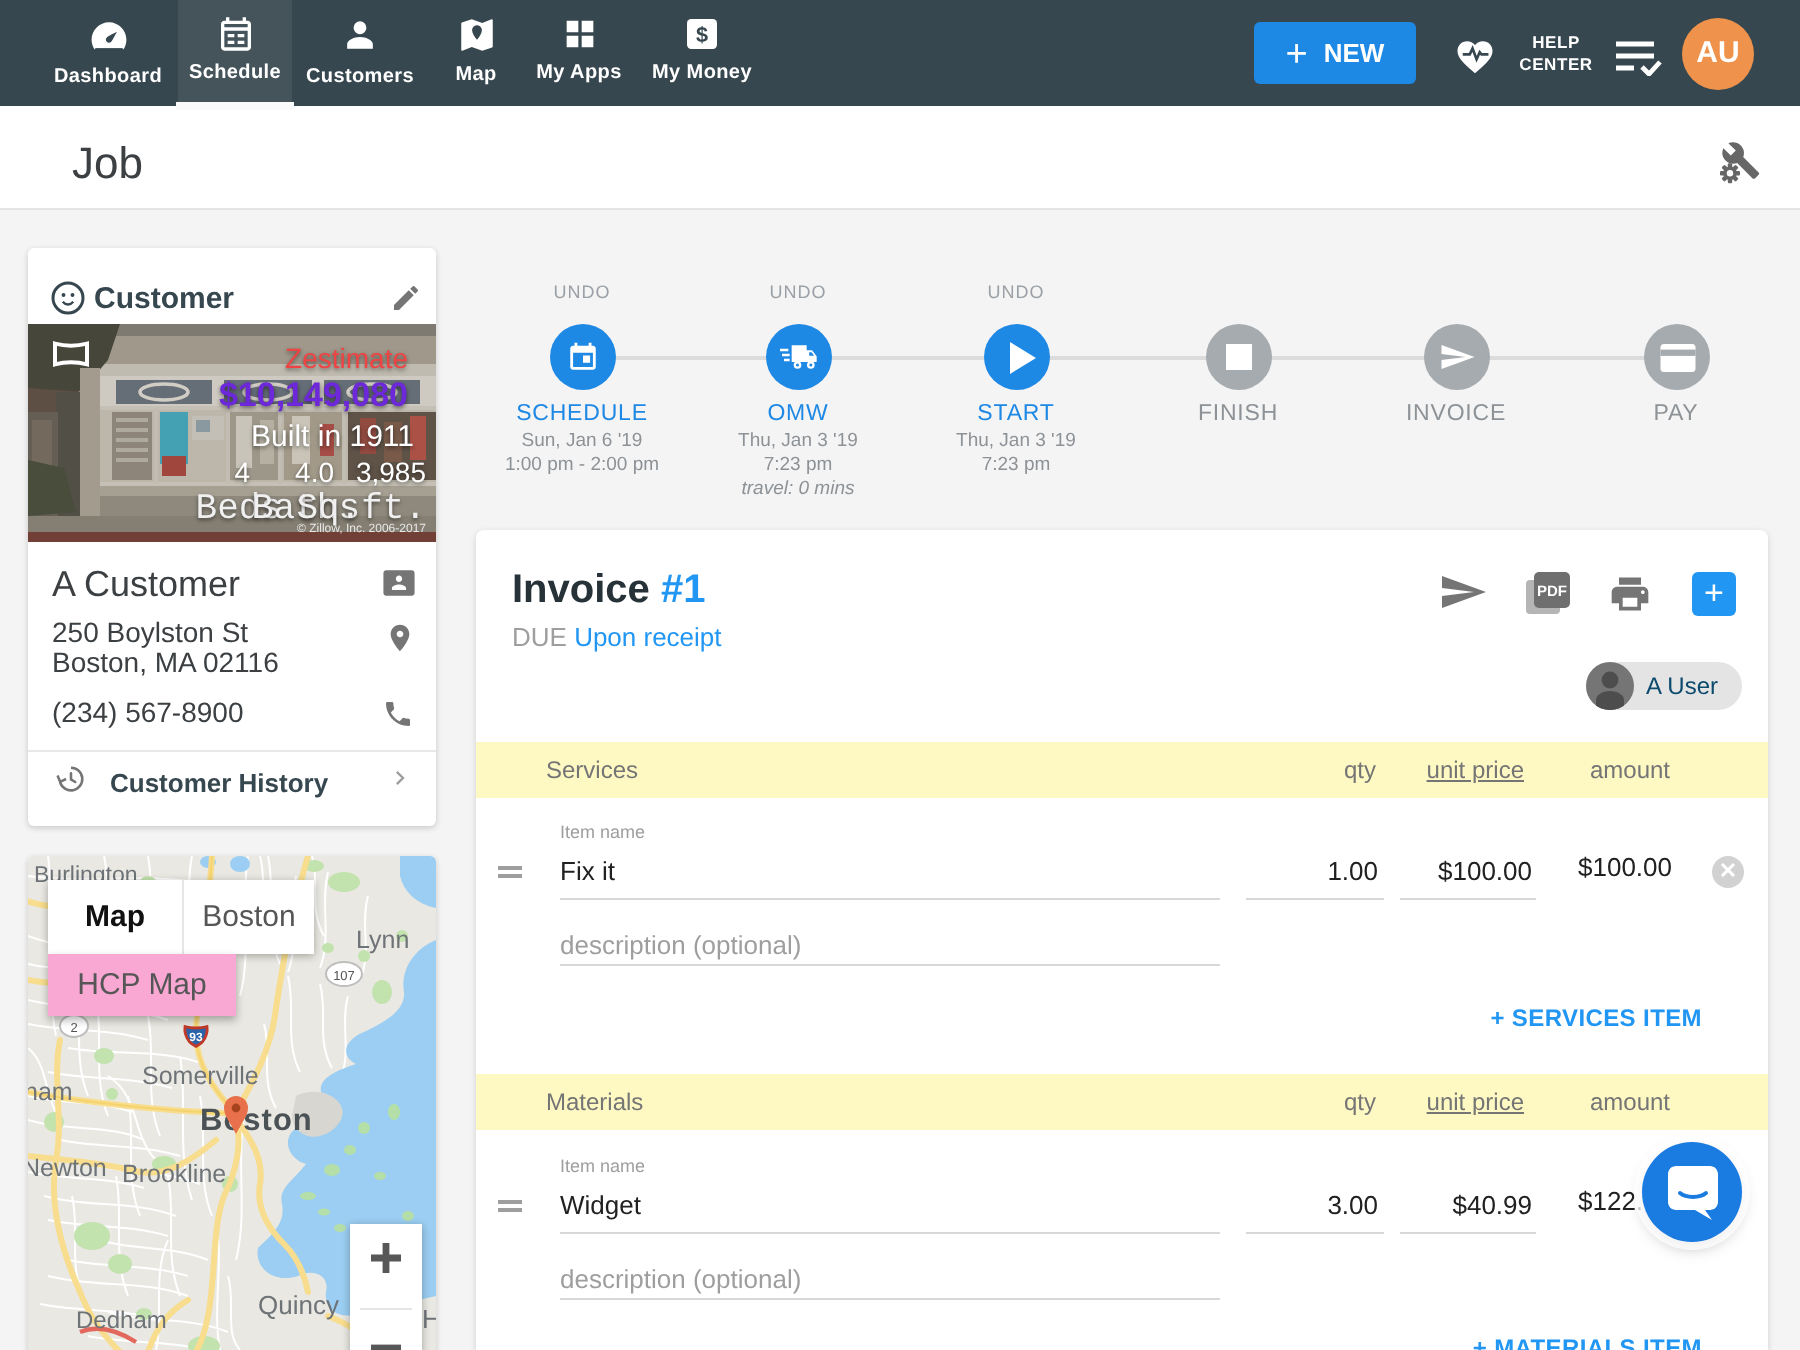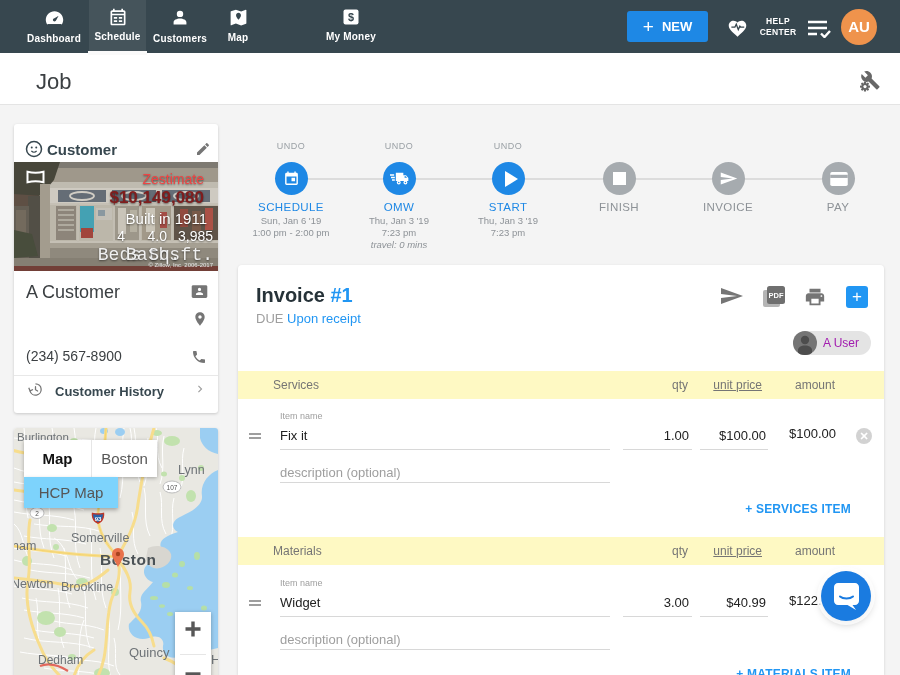--- a/index.html
+++ b/index.html
@@ -50,21 +50,21 @@
 .sdate .it { font-style:italic;text-align:right; }
 
 
 #panel { position:absolute; left:238px; top:265px; width:646px; height:410px; background:#fff; border-radius:4px 4px 0 0; box-shadow:0 1px 3px rgba(0,0,0,0.15); }
 #panel h1 { position:absolute; left:18px; top:19px; font-size:20px; color:#263238; font-weight:bold; }
 #panel h1 .num { color:#2196f3; }
 #due { position:absolute; left:18px; top:46px; font-size:13px; color:#9e9e9e; }
 #due a { color:#2196f3; text-decoration:none; }
 .hico { position:absolute; top:21px; }
 #plusbox { position:absolute; left:608px; top:21px; width:22px; height:22px; background:#2196f3; border-radius:3px; color:#fff; text-align:center; line-height:21px; font-size:17px; }
-#userchip { position:absolute; left:555px; top:66px; height:24px; background:#e4e4e4; border-radius:12px; padding:0 12px 0 30px; font-size:12px; color:#a21caf; line-height:24px; }
+#userchip { position:absolute; left:555px; top:66px; height:24px; background:#e4e4e4; border-radius:12px; padding:0 12px 0 30px; font-size:12px; color:#0c4a6e; line-height:24px; }
 #userchip .av { position:absolute; left:0; top:0; width:24px; height:24px; border-radius:50%; background:#757575; overflow:hidden; }
 
 .thead { position:absolute; left:0; right:0; height:28px; background:#fef9c3; font-size:12px; color:#757575; }
 .thead .c1 { position:absolute; left:35px; top:7px; }
 .thead .cq { position:absolute; right:196px; top:7px; }
 .thead .cu { position:absolute; right:122px; top:7px;text-decoration:underline; }
 .thead .ca { position:absolute; right:49px; top:7px; }
 
 .ilabel { position:absolute; font-size:9px; color:#9e9e9e; }
 .ival { position:absolute; font-size:13px; color:#212121; }
@@ -99,20 +99,26 @@
     <svg width="22" height="22" viewBox="0 0 24 24" fill="#fff">
         <path d="M12 4a3.5 3.5 0 0 1 3.5 3.5A3.5 3.5 0 0 1 12 11a3.5 3.5 0 0 1-3.5-3.5A3.5 3.5 0 0 1 12 4zm0 8.5c3.5 0 7 1.8 7 4V19H5v-2.5c0-2.2 3.5-4 7-4z"></path>
       </svg>
     <div class="lbl">Customers</div>
   </div>
   <div class="tab" style="left:219px; width:38px;">
     <svg width="21" height="21" viewBox="0 0 24 24" fill="#fff">
         <path d="M20.5 3l-.16.03L15 5.1 9 3 3.36 4.9c-.21.07-.36.25-.36.48V20.5c0 .28.22.5.5.5l.16-.03L9 18.9l6 2.1 5.64-1.9c.21-.07.36-.25.36-.48V3.5c0-.28-.22-.5-.5-.5zM12 14.7c-1.4-1.7-2.8-3.7-2.8-5.4 0-1.5 1.3-2.8 2.8-2.8s2.8 1.3 2.8 2.8c0 1.7-1.4 3.7-2.8 5.4z"></path>
       </svg>
     <div class="lbl">Map</div>
+  </div>
+  <div class="tab" style="left:262px; width:55px;">
+    <svg width="20" height="20" viewBox="0 0 24 24" fill="#fff">
+        <path d="M4 4h7v7H4zM13 4h7v7h-7zM4 13h7v7H4zM13 13h7v7h-7z"></path>
+      </svg>
+    <div class="lbl">My Apps</div>
   </div>
   <div class="tab" style="left:321px; width:60px;">
     <svg width="20" height="20" viewBox="0 0 24 24">
         <rect x="3" y="3" width="18" height="18" rx="2.5" fill="#fff"></rect>
         <text x="12" y="17" font-size="13" font-weight="bold" fill="#37474f" text-anchor="middle" font-family="Liberation Sans,sans-serif">$</text>
       </svg>
     <div class="lbl">My Money</div>
   </div>
   <div style="position:absolute; left:88px; top:51px; width:59px; height:4px; background:#fafafa; z-index:35;"></div>
   <div id="btn-new"><span class="plus">+</span>NEW</div>
@@ -205,39 +211,40 @@
       <rect x="2" y="48" width="10" height="38" fill="#7d7466"></rect>
       <polygon points="0,68 18,72 24,94 0,96" fill="#4d5441"></polygon>
       <rect x="26" y="22" width="10" height="74" fill="#b3ac9c"></rect>
       <rect x="0" y="104" width="204" height="5" fill="#7c443b"></rect>
       <rect width="204" height="109" fill="rgba(25,24,20,0.10)"></rect>
     </svg>
     <svg class="abs" style="left:12px; top:8px;" width="19" height="14" viewBox="0 0 19 14">
         <path d="M1.5 1.8 C7 3.2 12 3.2 17.5 1.8 L17.5 12.2 C12 10.8 7 10.8 1.5 12.2 Z" fill="none" stroke="#fff" stroke-width="2"></path>
       </svg>
     <div class="abs" style="right:14px; top:9px; font-size:14px; color:#ef4444; text-shadow:0 1px 2px rgba(0,0,0,0.5);">Zestimate</div>
-    <div class="abs" style="right:14px; top:26px; font-size:17px; font-weight:bold; color:#7f1d1d; text-shadow:0 1px 2px rgba(0,0,0,0.5);">$10,149,080</div>
+    <div class="abs" style="right:14px; top:26px; font-size:17px; font-weight:bold; color:#6d28d9; text-shadow:0 1px 2px rgba(0,0,0,0.5);">$10,149,080</div>
     <div class="abs" style="right:11px; top:48px; font-size:15px; color:#fff; text-shadow:0 1px 2px rgba(0,0,0,0.5);">Built in 1911</div>
     <div class="abs" style="right:5px; top:66px; width:130px; height:16px; font-size:14px; color:#fff; text-shadow:0 1px 2px rgba(0,0,0,0.5);">
       <span style="position:absolute; right:88px;">4</span>
         <span style="position:absolute; right:46px;">4.0</span>
         <span style="position:absolute; right:0;">3,985</span>
     </div>
     <div class="abs" style="right:5px; top:83px; width:130px; height:16px; font-size:18px; color:#f0f0f0; text-shadow:0 1px 2px rgba(0,0,0,0.5);font-family:Liberation Mono, monospace;">
       <span style="position:absolute; right:72px;">Beds</span>
         <span style="position:absolute; right:33px;">Baths</span>
         <span style="position:absolute; right:0;">Sq.ft.</span>
     </div>
     <div class="abs" style="left:8px; top:88px; font-size:17px; color:#c2410c; letter-spacing:0.5px;margin-top:48px;">Google</div>
     <div class="abs" style="right:5px; top:100px; font-size:6px; color:#e8e8e8;">© Zillow, Inc. 2006-2017</div>
   </div>
   <div class="row-name">A Customer</div>
   <svg class="abs" style="left:177px; top:159px;" width="17" height="17" viewBox="0 0 24 24" fill="#757575">
       <path d="M21 3H3c-1.1 0-2 .9-2 2v14c0 1.1.9 2 2 2h18c1.1 0 2-.9 2-2V5c0-1.1-.9-2-2-2zM12 6.75c1.24 0 2.25 1.01 2.25 2.25s-1.01 2.25-2.25 2.25S9.75 10.24 9.75 9 10.76 6.75 12 6.75zM17 17H7v-1.5c0-1.67 3.33-2.5 5-2.5s5 .83 5 2.5V17z"></path>
     </svg>
+  <div class="row-addr">250 Boylston St<br>Boston, MA 02116</div>
   <svg class="abs" style="left:178px; top:187px;" width="16" height="16" viewBox="0 0 24 24" fill="#757575">
       <path d="M12 2C8.13 2 5 5.13 5 9c0 5.25 7 13 7 13s7-7.75 7-13c0-3.87-3.13-7-7-7zm0 9.5c-1.38 0-2.5-1.12-2.5-2.5s1.12-2.5 2.5-2.5 2.5 1.12 2.5 2.5-1.12 2.5-2.5 2.5z"></path>
     </svg>
   <div class="row-phone">(234) 567-8900</div>
   <svg class="abs" style="left:177px; top:225px;" width="16" height="16" viewBox="0 0 24 24" fill="#757575">
       <path d="M6.62 10.79c1.44 2.83 3.76 5.14 6.59 6.59l2.2-2.2c.27-.27.67-.36 1.02-.24 1.12.37 2.33.57 3.57.57.55 0 1 .45 1 1V20c0 .55-.45 1-1 1-9.39 0-17-7.61-17-17 0-.55.45-1 1-1h3.5c.55 0 1 .45 1 1 0 1.25.2 2.45.57 3.57.11.35.03.74-.25 1.02l-2.2 2.2z"></path>
     </svg>
   <div class="div"></div>
   <svg class="abs" style="left:13px; top:257px;" width="17" height="17" viewBox="0 0 24 24" fill="none" stroke="#757575" stroke-width="1.8">
       <path d="M12 4a8 8 0 1 1-7.7 10.2"></path>
@@ -340,21 +347,21 @@
     <text x="84" y="92.5" font-size="6" fill="#fff" text-anchor="middle" font-weight="bold" font-family="Liberation Sans,sans-serif">93</text>
   </g>
 
   <path d="M104 139 C101 133 98 130 98 126 a6 6 0 1 1 12 0 c0 4 -3 7 -6 13z" fill="#e8714b"></path>
   <circle cx="104" cy="126" r="2.2" fill="#a8431f"></circle>
 </svg>
 <div class="abs" style="left:10px; top:12px; width:133px; height:37px; background:#fff; box-shadow:0 1px 4px rgba(0,0,0,0.3); font-size:15px;">
   <span class="abs" style="left:0; top:0; width:67px; text-align:center; line-height:37px; font-weight:bold; color:#111;">Map</span>
   <span class="abs" style="left:67px; top:0; width:66px; text-align:center; line-height:37px; color:#565656; border-left:1px solid #e6e6e6;">Boston</span>
 </div>
-<div class="abs" style="left:10px; top:49px; width:94px; height:31px; background:#7dd3fc; box-shadow:0 2px 4px rgba(0,0,0,0.3); font-size:15px; color:#565656; text-align:center; line-height:31px;">HCP Map</div>
+<div class="abs" style="left:10px; top:49px; width:94px; height:31px; background:#f9a8d4; box-shadow:0 2px 4px rgba(0,0,0,0.3); font-size:15px; color:#565656; text-align:center; line-height:31px;">HCP Map</div>
 <div class="abs" style="left:161px; top:184px; width:36px; height:80px; background:#fff; box-shadow:0 1px 4px rgba(0,0,0,0.3);">
   <svg class="abs" style="left:8px; top:7px;" width="20" height="20" viewBox="0 0 20 20">
         <path d="M10 2.5v15M2.5 10h15" stroke="#575757" stroke-width="3.4"></path>
       </svg>
   <div class="abs" style="left:5px; top:42px; width:26px; border-top:1px solid #e6e6e6;"></div>
   <svg class="abs" style="left:8px; top:52px;" width="20" height="20" viewBox="0 0 20 20">
         <path d="M2.5 10h15" stroke="#575757" stroke-width="3.4"></path>
       </svg>
 </div>
 </div>

